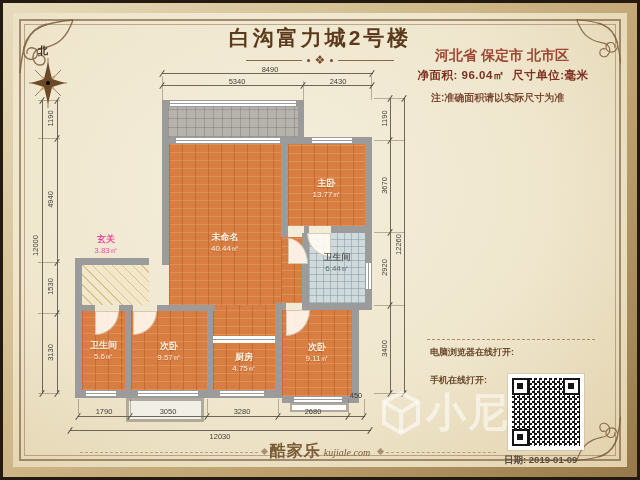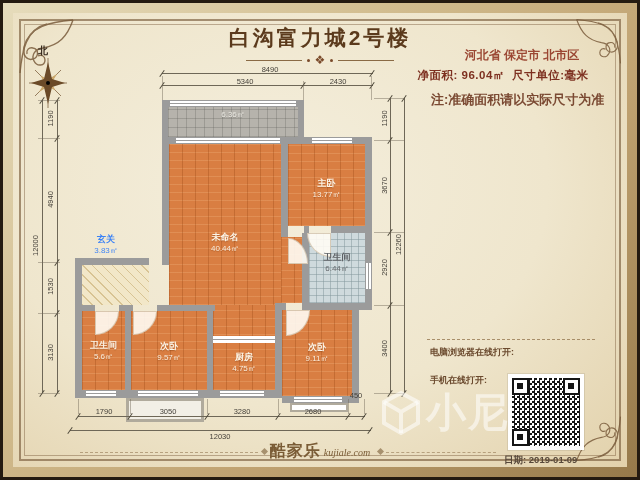--- a/index.html
+++ b/index.html
@@ -12,23 +12,23 @@
   .flourish { position:absolute; opacity:.85; }
   .title { position:absolute; left:0; right:0; top:24px; text-align:center; font-size:21px; font-weight:bold; color:#5b3a1c; letter-spacing:3px; }
   .divider { position:absolute; left:0; right:0; top:54px; display:flex; justify-content:center; align-items:center; gap:5px; }
   .dl { width:56px; height:1px; background:#8a6a45; }
   .ddot { width:3px; height:3px; border-radius:50%; background:#7a4a2a; }
   .orn { color:#7a4a2a; font-size:12px; line-height:1; }
   .orn::before { content:"❖"; }
   .north { position:absolute; left:38px; top:44px; font-size:10px; font-weight:bold; color:#33261a; }
   .compass { position:absolute; left:26px; top:57px; }
   
-  .loc { position:absolute; left:432px; top:47px; width:180px; text-align:center; font-size:12px; font-weight:bold; color:#9b4733; }
+  .loc { position:absolute; left:412px; top:47px; width:180px; text-align:center; font-size:14px; font-weight:bold; color:#9b4733; }
   .area-row { position:absolute; left:408px; top:68px; width:190px; text-align:center; font-size:11.5px; font-weight:bold; color:#7d3020; letter-spacing:0.5px; }
-  .note { position:absolute; left:431px; top:91px; font-size:13px; font-weight:bold; color:#7b4a33; }
+  .note { position:absolute; left:431px; top:91px; font-size:10px; font-weight:bold; color:#7b4a33; }
   .dash-sep { position:absolute; left:427px; top:339px; width:168px; border-top:1px dashed rgba(150,120,80,0.8); }
   .pc-label { position:absolute; left:430px; top:346px; font-size:9px; font-weight:bold; color:#6b4a2e; }
   .url { position:absolute; left:429px; top:358px; font-size:8.6px; font-weight:bold; color:#5f4020; letter-spacing:0.2px; }
   .mb-label { position:absolute; left:430px; top:374px; font-size:9px; font-weight:bold; color:#6b4a2e; }
   .date { position:absolute; left:504px; top:454px; font-size:9.5px; font-weight:bold; color:#57483a; z-index:7; }
   
   .wm { position:absolute; left:380px; top:385px; display:flex; align-items:center; gap:4px; z-index:4;
         color:rgba(255,255,255,0.55); font-size:40px; font-weight:bold; letter-spacing:2px; }
   .qr { position:absolute; left:508px; top:374px; width:76px; height:76px; background:#fff; z-index:6; box-shadow:0 0 0 1px rgba(0,0,0,0.08); }
   .qr-pat { position:absolute; inset:4px; background-image:repeating-conic-gradient(#151515 0% 25%, #ffffff 0% 50%); background-size:5px 5px; }
@@ -57,21 +57,21 @@
      background-image:repeating-linear-gradient(45deg, rgba(190,160,95,0.5) 0 1px, transparent 1px 7px); }
   .bay { position:absolute; background:#f2efe6; border:3px solid #b0aa9c; }
   .bay2 { position:absolute; background:#fff; border:2px solid #b0aa9c; }
   .arc { position:absolute; background:rgba(255,252,244,0.9); border:1px solid rgba(175,150,115,0.45); }
   .rlabel { position:absolute; text-align:center; line-height:11px; }
   .rlabel .nm { display:block; font-size:9px; font-weight:bold; }
   .rlabel .ar { display:block; font-size:8px; opacity:.95; }
   .light { color:#fdf6e9; text-shadow:0 1px 1px rgba(130,60,10,0.45); }
   .gray-t { color:#efede6; text-shadow:0 1px 1px rgba(80,80,80,0.4); }
   .dark { color:#5f6266; }
-  .entry-t { color:#3b82f6; }
+  .entry-t { color:#ec4899; }
   
   .dline { position:absolute; background:#6e6757; }
   .wit { position:absolute; background:rgba(110,103,87,0.45); }
   .tick { position:absolute; width:8px; height:1px; background:#4f4a3c; transform:rotate(-55deg); }
   .dlab { position:absolute; font-size:7.5px; color:#45413a; }
   .dlab.h { width:40px; text-align:center; }
   .dlab.hs { width:30px; text-align:center; }
   .dlab.v { width:40px; text-align:center; transform:rotate(-90deg); }
 </style>
 </head>
@@ -223,21 +223,20 @@
   <div class="bay" style="left:126px;top:398px;width:78px;height:24px"></div>
   <div class="bay2" style="left:290px;top:403px;width:58px;height:9px"></div>
 
   <div class="arc" style="left:288px;top:238px;width:20px;height:26px;border-radius:0 100% 0 0"></div>
   <div class="arc" style="left:307px;top:233px;width:24px;height:24px;border-radius:0 0 0 100%"></div>
   <div class="arc" style="left:95px;top:311px;width:24px;height:24px;border-radius:0 0 100% 0"></div>
   <div class="arc" style="left:133px;top:311px;width:24px;height:24px;border-radius:0 0 100% 0"></div>
   <div class="arc" style="left:286px;top:310px;width:24px;height:26px;border-radius:0 0 100% 0"></div>
 
   <div class="rlabel gray-t" style="left:168px;top:109px;width:130px">
-      <span class="ar">6.36㎡</span>
   </div>
   <div class="rlabel light" style="left:169px;top:232px;width:112px">
     <span class="nm">未命名</span>
       <span class="ar">40.44㎡</span>
   </div>
   <div class="rlabel light" style="left:288px;top:178px;width:77px">
     <span class="nm">主卧</span>
       <span class="ar">13.77㎡</span>
   </div>
   <div class="rlabel dark" style="left:309px;top:252px;width:56px">
@@ -266,21 +265,21 @@
   </div>
 
   <div class="dline" style="left:162px;top:73px;width:211px;height:1px"></div>
   <div class="tick" style="left:158px;top:73px"></div>
   <div class="tick" style="left:368px;top:73px"></div>
   <span class="dlab h" style="left:250px;top:65px">8490</span>
   <div class="dline" style="left:162px;top:85px;width:211px;height:1px"></div>
   <div class="tick" style="left:158px;top:85px"></div>
   <div class="tick" style="left:299px;top:85px"></div>
   <div class="tick" style="left:368px;top:85px"></div>
-  <span class="dlab h" style="left:225px;top:77px">5340</span>
+  <span class="dlab h" style="left:217px;top:77px">5340</span>
   <span class="dlab h" style="left:318px;top:77px">2430</span>
   <div class="wit" style="left:162px;top:76px;width:1px;height:24px"></div>
   <div class="wit" style="left:303px;top:81px;width:1px;height:19px"></div>
   <div class="wit" style="left:371px;top:76px;width:1px;height:24px"></div>
 
   <div class="dline" style="left:57px;top:100px;width:1px;height:293px"></div>
   <div class="dline" style="left:42px;top:100px;width:1px;height:293px"></div>
   <div class="tick" style="left:53px;top:100px"></div>
   <div class="tick" style="left:53px;top:138px"></div>
   <div class="tick" style="left:53px;top:262px"></div>

